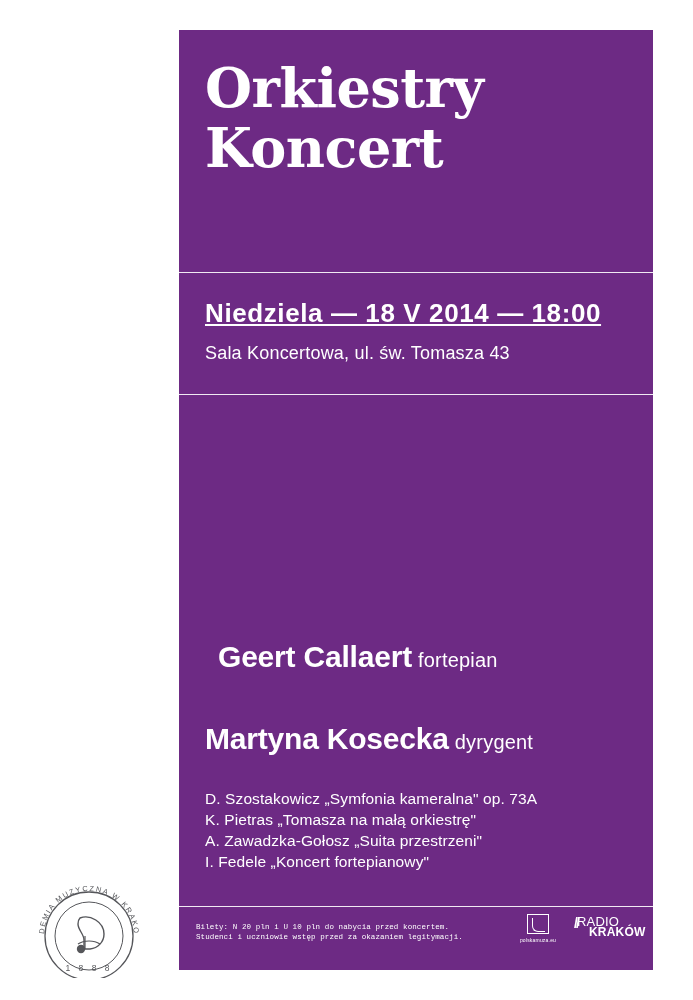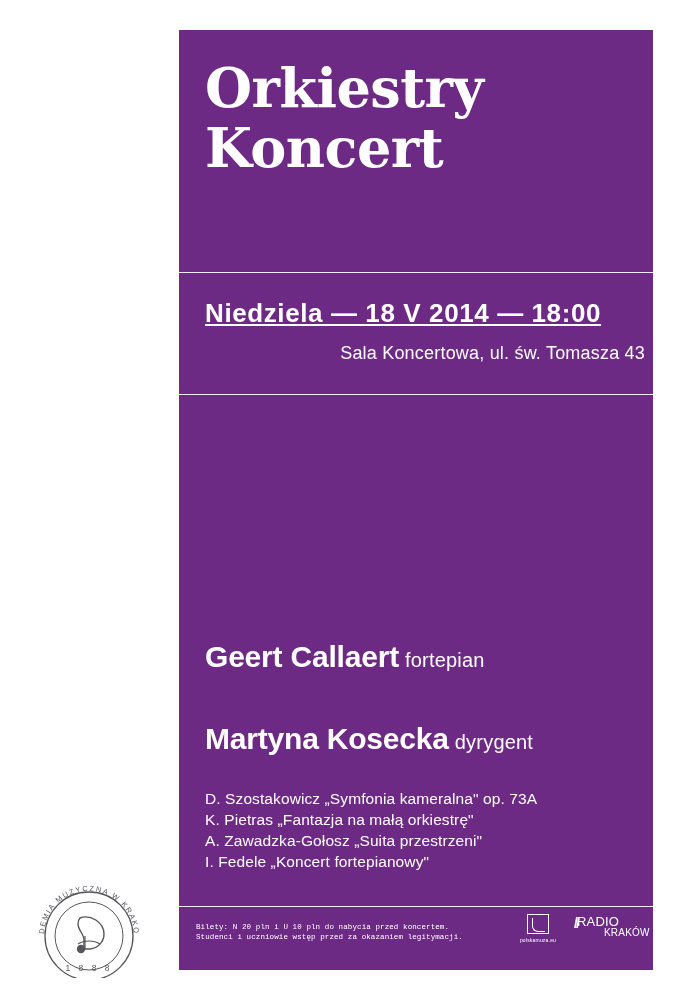--- a/index.html
+++ b/index.html
@@ -79,21 +79,20 @@
     white-space: nowrap;
     text-decoration: underline;
   }
   .venue-line {
     margin-top: 14px;
     color: #ffffff;
     font-size: 18px;
     font-weight: normal;
     letter-spacing: 0.2px;
     white-space: nowrap;
-    text-align: right;
   }
 
   
   .performers {
     position: absolute;
     left: 205px;
     top: 640px;
     width: 440px;
   }
   .performer-row {
@@ -106,21 +105,21 @@
     font-size: 30px;
     font-weight: bold;
     letter-spacing: -0.2px;
   }
   .performer-row .prole {
     font-size: 20px;
     font-weight: normal;
     letter-spacing: 0.2px;
     margin-left: 6px;
   }
-  .p-row-1 { padding-left: 0px; }
+  .p-row-1 { padding-left: 0px; margin-left: 13px; }
   .p-row-2 { padding-left: 0px; }
   .p-row-3 { padding-left: 0px; margin-top: 48px; }
 
   
   .program {
     position: absolute;
     left: 205px;
     top: 788px;
     width: 440px;
   }
@@ -201,23 +200,23 @@
     letter-spacing: -2px;
   }
   .logo-radio .rk-line1 {
     margin-left: 1px;
     font-size: 13px;
     font-weight: normal;
     line-height: 11px;
     letter-spacing: 0.2px;
   }
   .logo-radio .rk-line2 {
-    margin-left: 28px;
-    font-size: 10px;
-    font-weight: normal;
+    margin-left: 13px;
+    font-size: 12px;
+    font-weight: bold;
     line-height: 11px;
     letter-spacing: 0.2px;
   }
 
   
   .academy-seal {
     position: absolute;
     left: 28px;
     top: 878px;
     width: 122px;
@@ -250,21 +249,21 @@
     <div class="performer-row p-row-1">
       <span class="pname">Geert Callaert</span><span class="prole">fortepian</span>
     </div>
     <div class="performer-row p-row-3">
       <span class="pname">Martyna Kosecka</span><span class="prole">dyrygent</span>
     </div>
   </div>
 
   <div class="program">
     <div class="program-item">D. Szostakowicz „Symfonia kameralna" op. 73A</div>
-    <div class="program-item">K. Pietras „Fantazja na małą orkiestrę"</div>
+    <div class="program-item">K. Pietras „Tomasza na małą orkiestrę"</div>
     <div class="program-item">A. Zawadzka-Gołosz „Suita przestrzeni"</div>
     <div class="program-item">I. Fedele „Koncert fortepianowy"</div>
   </div>
 
   <div class="footer-note">
     <div>Bilety: N 20 pln i U 10 pln do nabycia przed koncertem.</div>
     <div>Studenci i uczniowie wstęp przed za okazaniem legitymacji.</div>
   </div>
 
   <div class="sponsors">

